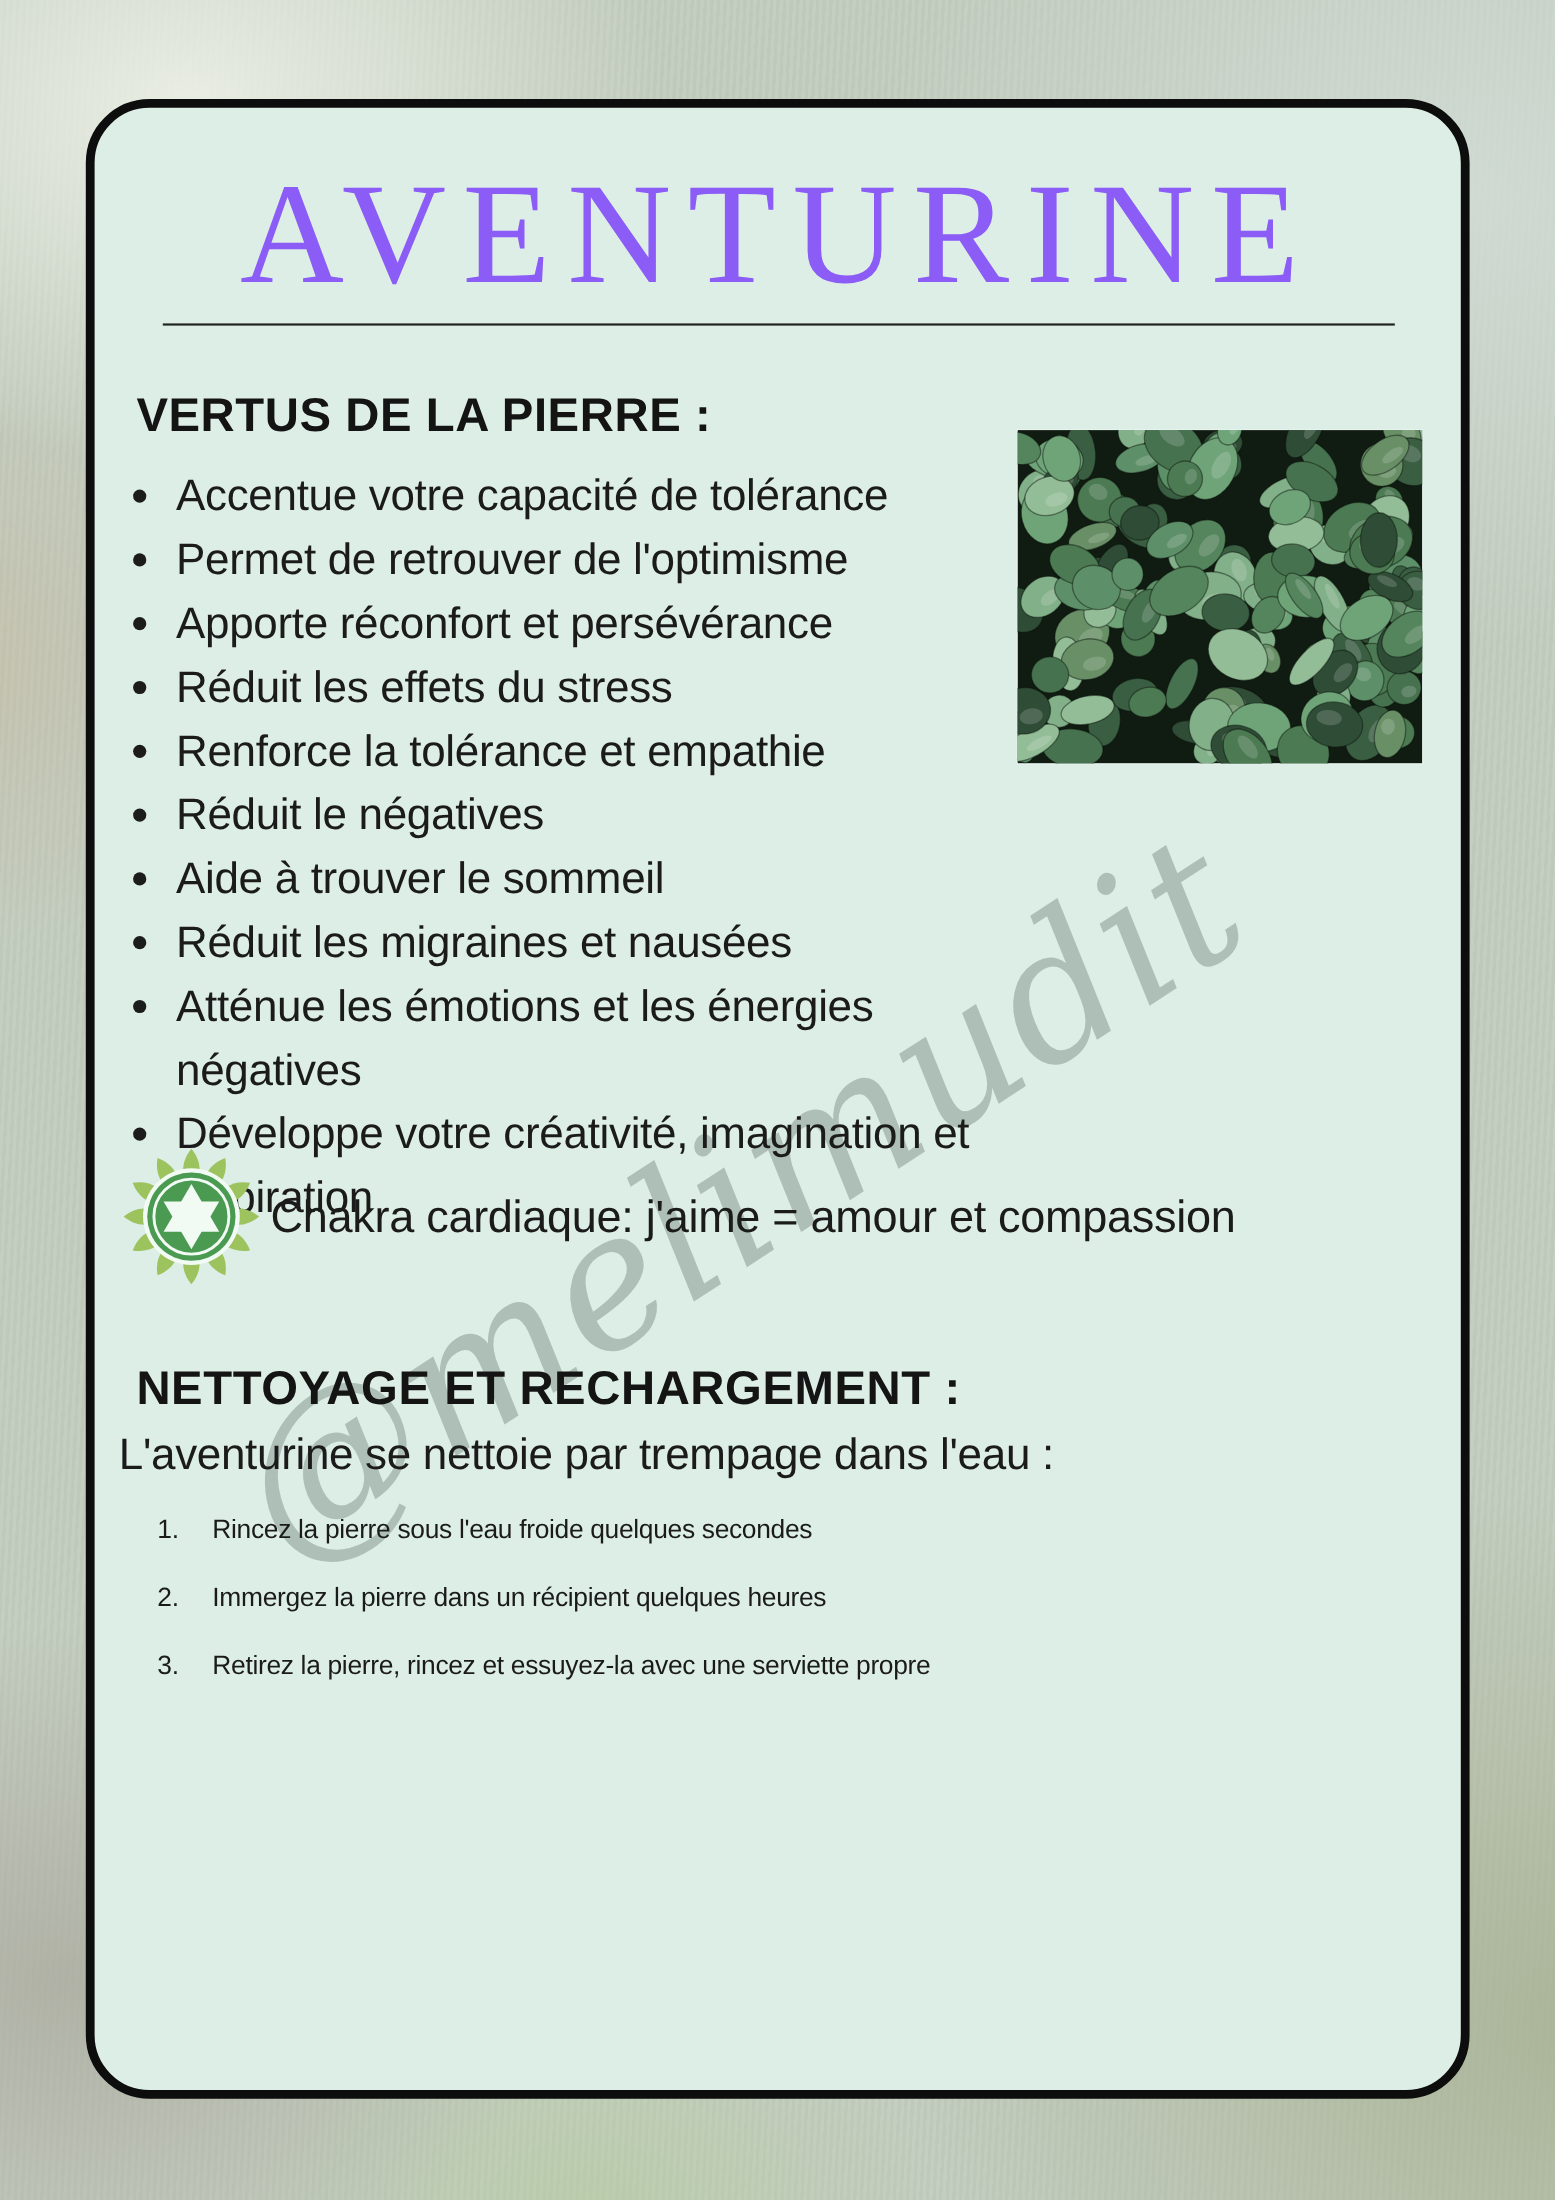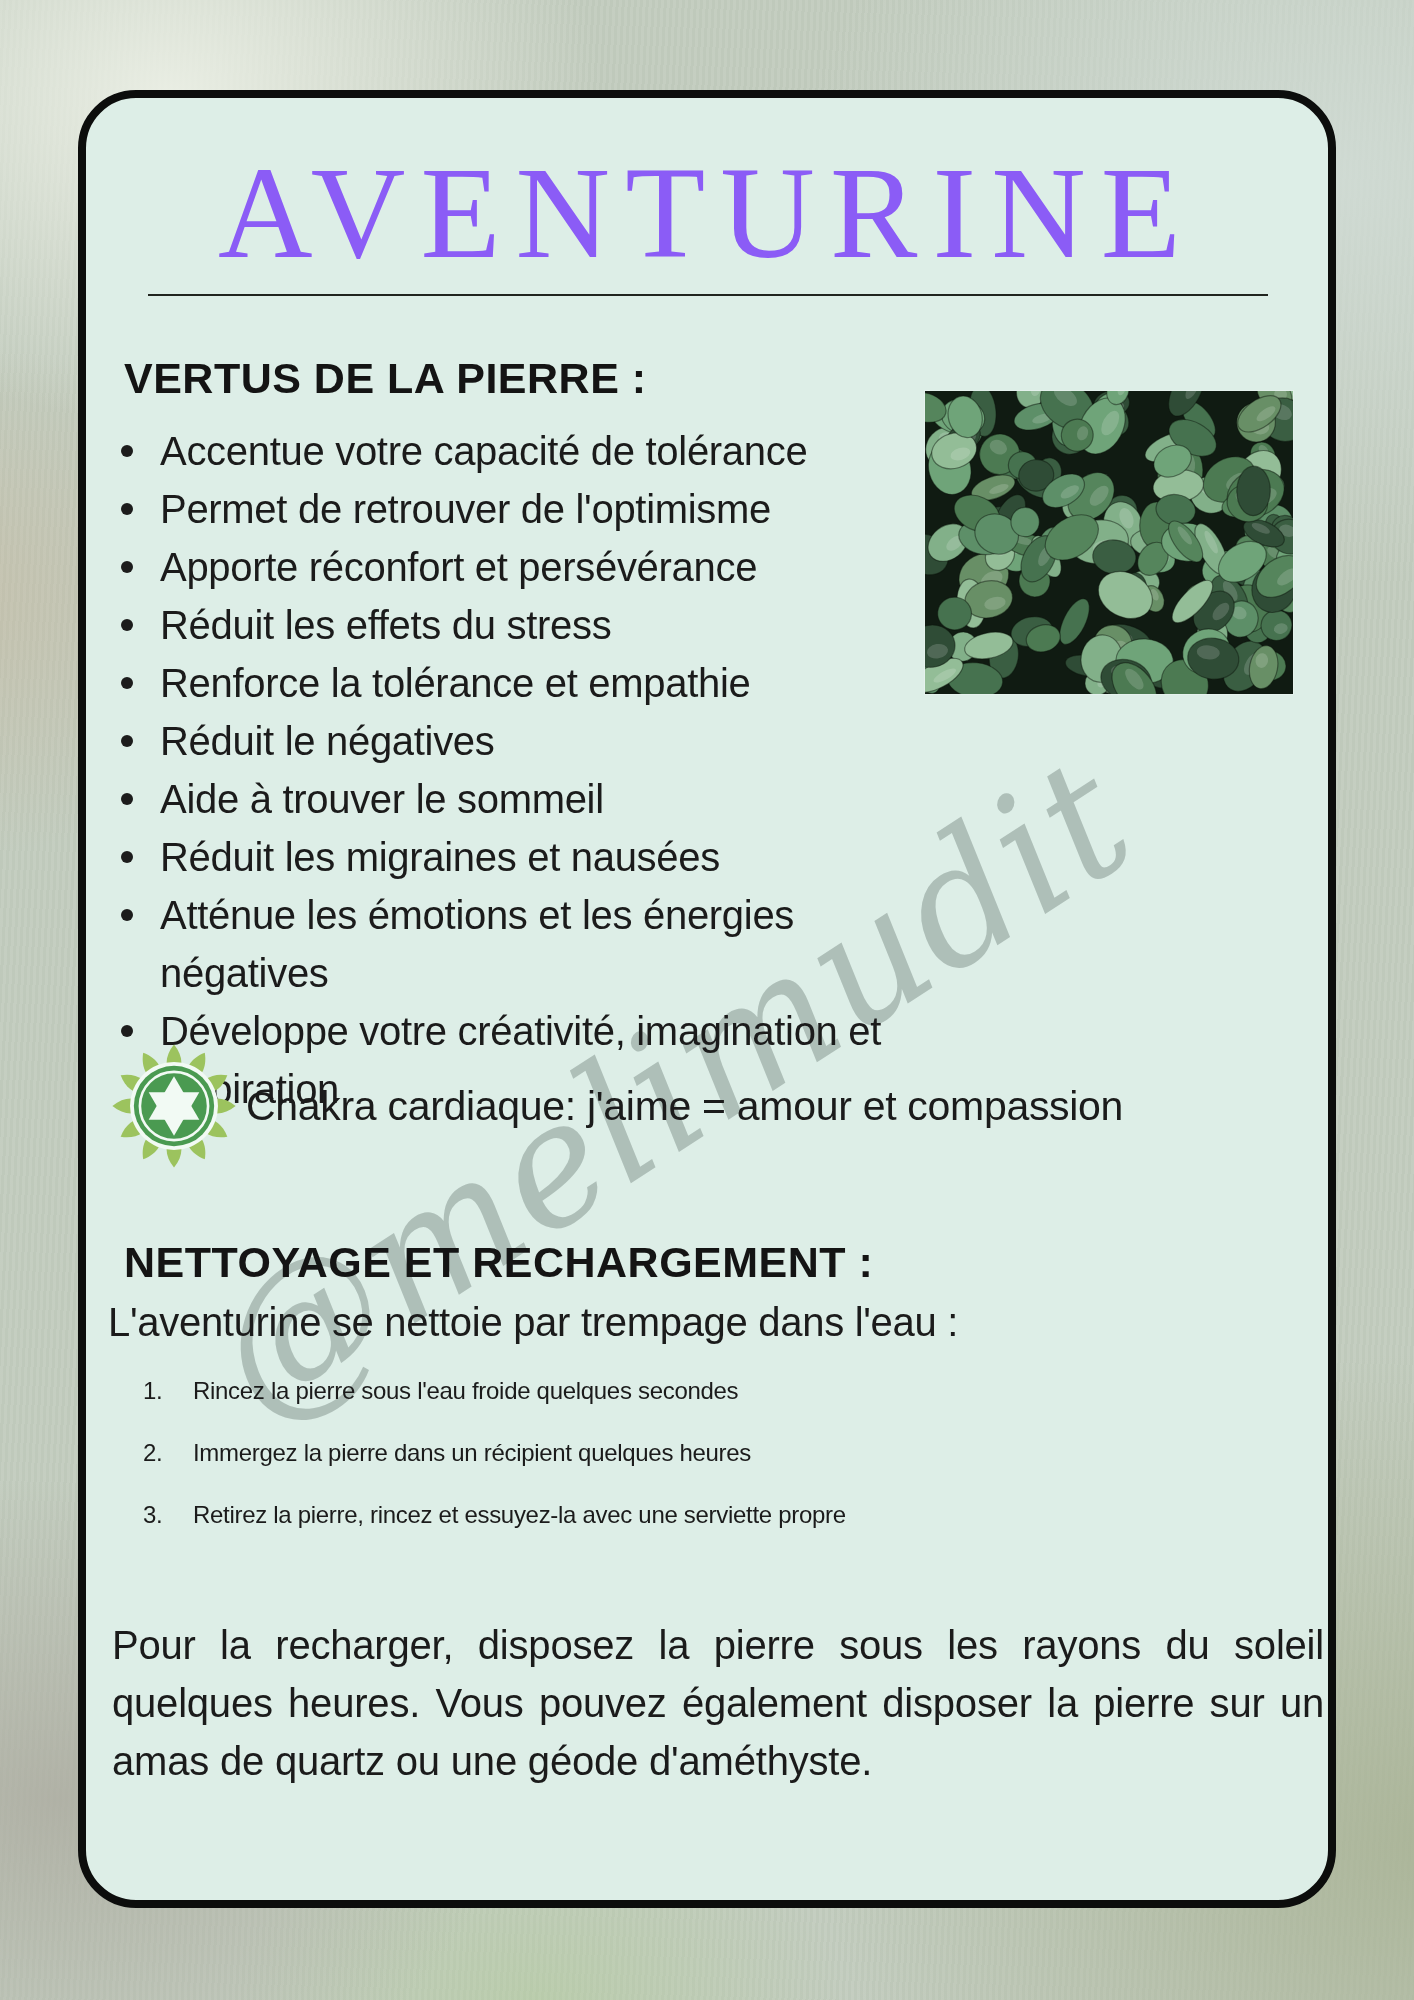--- a/index.html
+++ b/index.html
@@ -386,17 +386,16 @@
       <h2 class="section h-clean">NETTOYAGE ET RECHARGEMENT :</h2>
 
       <p class="intro">L'aventurine se nettoie par trempage dans l'eau :</p>
 
       <ol class="steps">
         <li>Rincez la pierre sous l'eau froide quelques secondes</li>
         <li>Immergez la pierre dans un récipient quelques heures</li>
         <li>Retirez la pierre, rincez et essuyez-la avec une serviette propre</li>
       </ol>
 
-      <p class="recharge">Pour la recharger, disposez la pierre sous les rayons du soleil quelques heures. Vous pouvez également disposer la pierre sur un amas de quartz ou une géode d'améthyste.</p>
 
     </div>
   </div>
 </div>
 
 </body></html>

